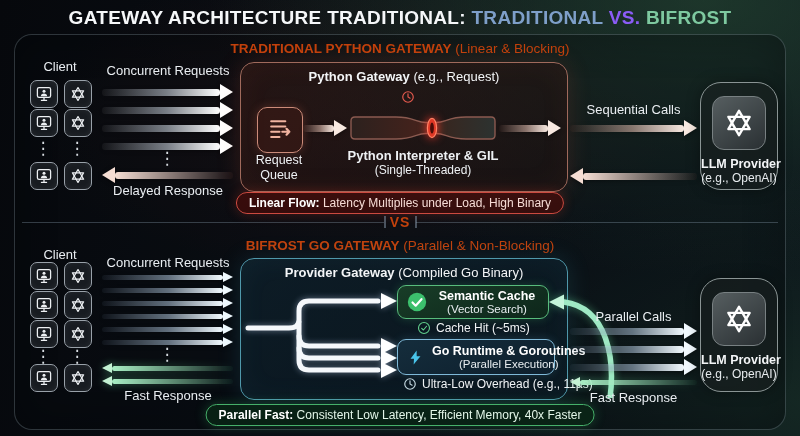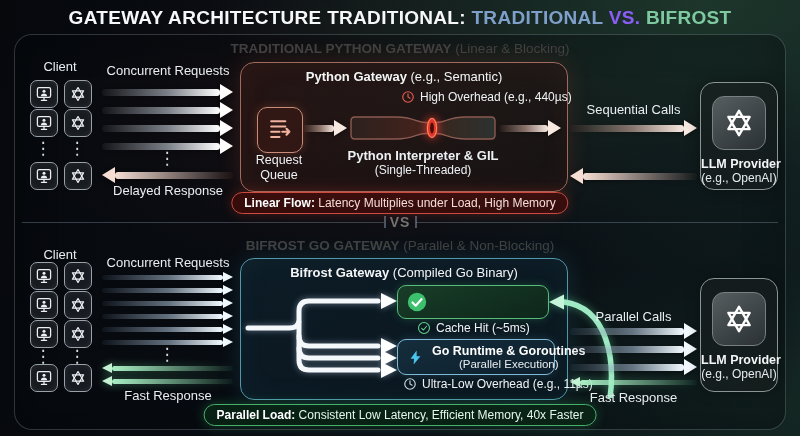--- a/index.html
+++ b/index.html
@@ -19,21 +19,21 @@
 
   #page-title{top:7px;left:0;width:100%;text-align:center;font-size:19px;font-weight:700;letter-spacing:.3px;color:#f5f7f9;}
   #page-title .t-trad{color:#7e9fc9;}
   #page-title .t-vs{color:#8b5cf6;}
   #page-title .t-bif{color:#7ec9a0;text-align:center;}
 
   #frame{left:14px;top:34px;width:770px;height:394px;border-radius:18px;
     border:1px solid rgba(150,168,178,.28);background:rgba(8,12,16,.25);
     box-shadow:inset 0 0 40px rgba(0,0,0,.25);}
 
-  .phead{left:0;width:100%;text-align:center;font-size:13.5px;color:#404040;}
+  .phead{left:0;width:100%;text-align:center;font-size:13.5px;color:#c2410c;}
   .phead b{font-weight:700;}
 
   .small-lbl{font-size:13px;color:#e9edf1;}
 
   
   .cicon{position:absolute;width:26px;height:26px;border-radius:7px;
     background:rgba(30,34,40,.72);border:1.5px solid #99a1a9;
     display:flex;align-items:center;justify-content:center;color:#edf0f3;
     box-shadow:inset 0 0 6px rgba(255,255,255,.06);}
   .cicon svg{width:18px;height:18px;}
@@ -72,38 +72,38 @@
   .srow{position:absolute;display:flex;align-items:center;gap:5px;font-size:12px;color:#f0f3f5;white-space:nowrap;}
   .srow svg{width:14px;height:14px;flex:none;}
 
   .qicon{position:absolute;width:44px;height:44px;border-radius:10px;
     border:1.5px solid #cb8b79;background:rgba(64,28,22,.55);color:#f0b3a0;
     display:flex;align-items:center;justify-content:center;
     box-shadow:0 0 10px rgba(230,120,90,.25);}
   .qicon svg{width:28px;height:28px;}
 
   
-  .provider{position:absolute;width:76px;border-radius:14px;border:1.5px solid #8a9494;
+  .provider{position:absolute;width:76px;border-radius:21px;border:1.5px solid #8a9494;
     background:rgba(28,34,34,.45);box-shadow:0 0 14px rgba(0,0,0,.35);}
   .provider .logo{margin:13px auto 0;width:52px;height:52px;border-radius:12px;
     background:linear-gradient(145deg,#565e60,#2a3033);border:1px solid #788082;
     display:flex;align-items:center;justify-content:center;color:#fff;}
   .provider .logo svg{width:34px;height:34px;}
   .provider .pname{margin-top:7px;text-align:center;font-size:12.5px;font-weight:700;color:#f3f5f7;}
   .provider .psub{text-align:center;font-size:12px;color:#e7ebee;}
 
   .pill{position:absolute;left:50%;transform:translateX(-50%);border-radius:12px;
     font-size:12px;padding:3px 12px;white-space:nowrap;}
   .pill b{color:#fff;font-weight:700;}
   #linear-pill{top:192px;border:1.5px solid #cc4a40;background:rgba(70,12,10,.72);color:#f6dcd6;box-shadow:0 0 12px rgba(220,60,40,.28);}
   #parallel-pill{top:404px;border:1.5px solid #46b06a;background:rgba(10,42,22,.72);color:#e3f6e9;box-shadow:0 0 12px rgba(60,200,110,.28);}
 
   .vs-line{position:absolute;top:222px;height:1px;background:rgba(150,170,190,.32);}
   .vs-tick{position:absolute;top:216px;width:1.5px;height:12px;background:rgba(150,170,190,.45);}
-  #vs-text{position:absolute;left:50%;transform:translateX(-50%);top:214px;font-size:14px;font-weight:700;letter-spacing:1px;color:#737373;}
+  #vs-text{position:absolute;left:50%;transform:translateX(-50%);top:214px;font-size:14px;font-weight:700;letter-spacing:1px;color:#c2410c;}
 
   .inner-box{position:absolute;box-sizing:border-box;display:flex;align-items:center;gap:8px;padding:0 9px;border-radius:9px;}
   #cachebox{left:156px;top:26px;width:152px;height:34px;border:1.5px solid #58bc7c;
     background:linear-gradient(160deg,rgba(26,66,40,.88),rgba(14,40,26,.88));box-shadow:0 0 10px rgba(70,210,120,.22);}
   #runtimebox{left:156px;top:80px;width:158px;height:36px;border:1.5px solid #7fb9d8;
     background:linear-gradient(160deg,rgba(22,48,64,.88),rgba(14,32,46,.88));box-shadow:0 0 10px rgba(100,190,230,.2);}
   .ib-text{flex:1;text-align:center;line-height:1.12;}
   .ib-title{font-weight:700;font-size:12.5px;color:#fff;}
   .ib-sub{font-size:11.5px;color:#e8edf0;}
   #cachebox .badge-check{width:20px;height:20px;flex:none;}
@@ -224,27 +224,26 @@
 <div class="vdots" style="left:154px;top:150px;">⋮</div>
 <div class="arrow l apl" style="left:102px;top:167px;width:131px;">
     <div class="tip"></div>
     <div class="shaft"></div>
   </div>
 <div class="abs small-lbl ctr nw" style="left:100px;top:183px;width:136px;">Delayed Response</div>
 
 <div id="pygw" class="abs">
   <div class="gwtitle nw">
     <b>Python Gateway</b>
-    <span>(e.g., Semantic)</span>
+    <span>(e.g., Request)</span>
   </div>
   <div class="srow" style="left:160px;top:27px;">
     <svg style="color:#e65a4e">
         <use href="#ic-clock"></use>
       </svg>
-    <span>High Overhead (e.g., 440µs)</span>
   </div>
   <div class="qicon" style="left:16px;top:44px;">
       <svg>
         <use href="#ic-doc"></use>
       </svg>
     </div>
   <div class="abs ctr" style="left:2px;top:90px;width:72px;font-size:12.5px;line-height:1.18;text-align:center;">
     <div>Request</div>
     <div>Queue</div>
   </div>
@@ -290,21 +289,21 @@
   <div class="logo">
       <svg>
         <use href="#ic-openai"></use>
       </svg>
     </div>
   <div class="pname nw">LLM Provider</div>
   <div class="psub nw">(e.g., OpenAI)</div>
 </div>
 
 <div id="linear-pill" class="pill">
-  <b>Linear Flow:</b><span> Latency Multiplies under Load, High Memory</span>
+  <b>Linear Flow:</b><span> Latency Multiplies under Load, High Binary</span>
 </div>
 
 <div class="vs-line" style="left:22px;width:362px;"></div>
 <div class="vs-tick" style="left:384px;"></div>
 <div id="vs-text">VS</div>
 <div class="vs-tick" style="left:415px;"></div>
 <div class="vs-line" style="left:416px;width:362px;"></div>
 
 <div class="abs phead nw" style="top:238px;">
   <b>BIFROST GO GATEWAY</b>
@@ -389,21 +388,21 @@
     <div class="shaft"></div>
   </div>
 <div class="arrow l sm agl glow-g" style="left:102px;top:376px;width:131px;">
     <div class="tip"></div>
     <div class="shaft"></div>
   </div>
 <div class="abs small-lbl ctr nw" style="left:100px;top:388px;width:136px;">Fast Response</div>
 
 <div id="bfgw" class="abs">
   <div class="gwtitle nw">
-    <b>Bifrost Gateway</b>
+    <b>Provider Gateway</b>
     <span>(Compiled Go Binary)</span>
   </div>
 
   <svg class="abs" style="left:4px;top:30px;filter:drop-shadow(0 0 3px rgba(205,225,255,.45));" width="156" height="92" viewBox="0 0 156 92">
     <g fill="none" stroke="#f5f8fb" stroke-width="5" stroke-linecap="round">
       <path d="M3,39 H44 Q54,39 54,31 V22 Q54,12 64,12 H133"></path>
       <path d="M54,33 V47 Q54,57 64,57 H133"></path>
       <path d="M54,47 V59 Q54,69 64,69 H133"></path>
       <path d="M54,59 V71 Q54,81 64,81 H133"></path>
     </g>
@@ -412,20 +411,24 @@
       <polygon points="136,49 152,57 136,65"></polygon>
       <polygon points="136,61 152,69 136,77"></polygon>
       <polygon points="136,73 152,81 136,89"></polygon>
     </g>
   </svg>
 
   <div id="cachebox" class="inner-box">
     <svg class="badge-check">
         <use href="#ic-check-fill"></use>
       </svg>
+    <div class="ib-text">
+      <div class="ib-title nw">Semantic Cache</div>
+      <div class="ib-sub nw">(Vector Search)</div>
+    </div>
   </div>
 
   <div class="srow" style="left:176px;top:62px;">
     <svg style="color:#62cf8c">
         <use href="#ic-check-outline"></use>
       </svg>
     <span>Cache Hit (~5ms)</span>
   </div>
 
   <div id="runtimebox" class="inner-box">
@@ -474,14 +477,14 @@
   <div class="logo">
       <svg>
         <use href="#ic-openai"></use>
       </svg>
     </div>
   <div class="pname nw">LLM Provider</div>
   <div class="psub nw">(e.g., OpenAI)</div>
 </div>
 
 <div id="parallel-pill" class="pill">
-  <b>Parallel Load:</b><span> Consistent Low Latency, Efficient Memory, 40x Faster</span>
+  <b>Parallel Fast:</b><span> Consistent Low Latency, Efficient Memory, 40x Faster</span>
 </div>
 
 </body></html>

